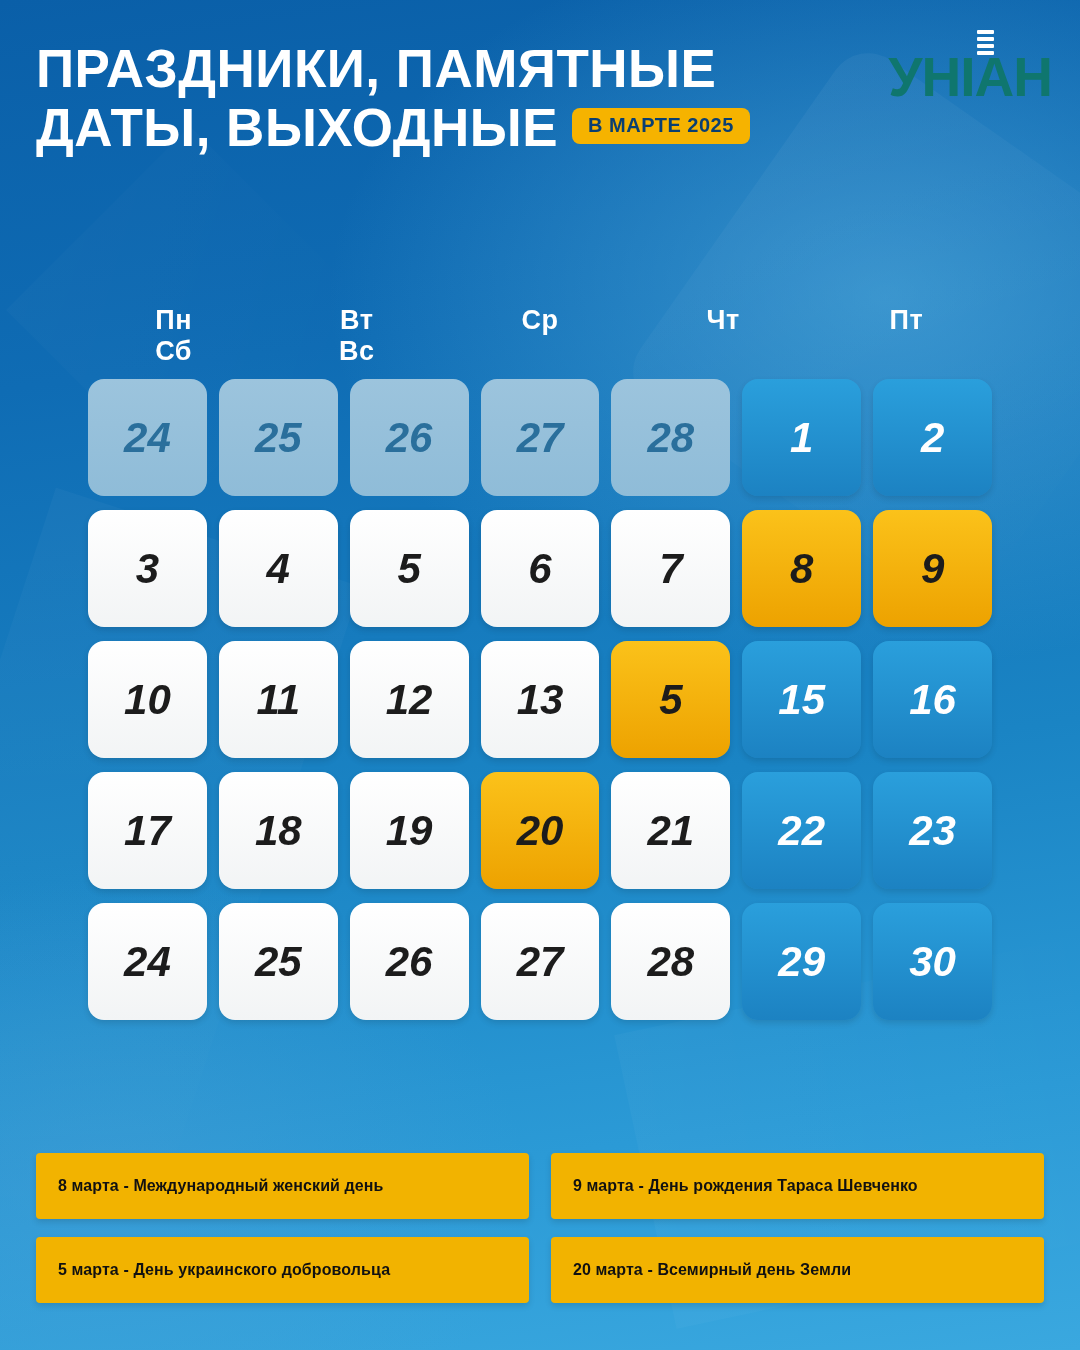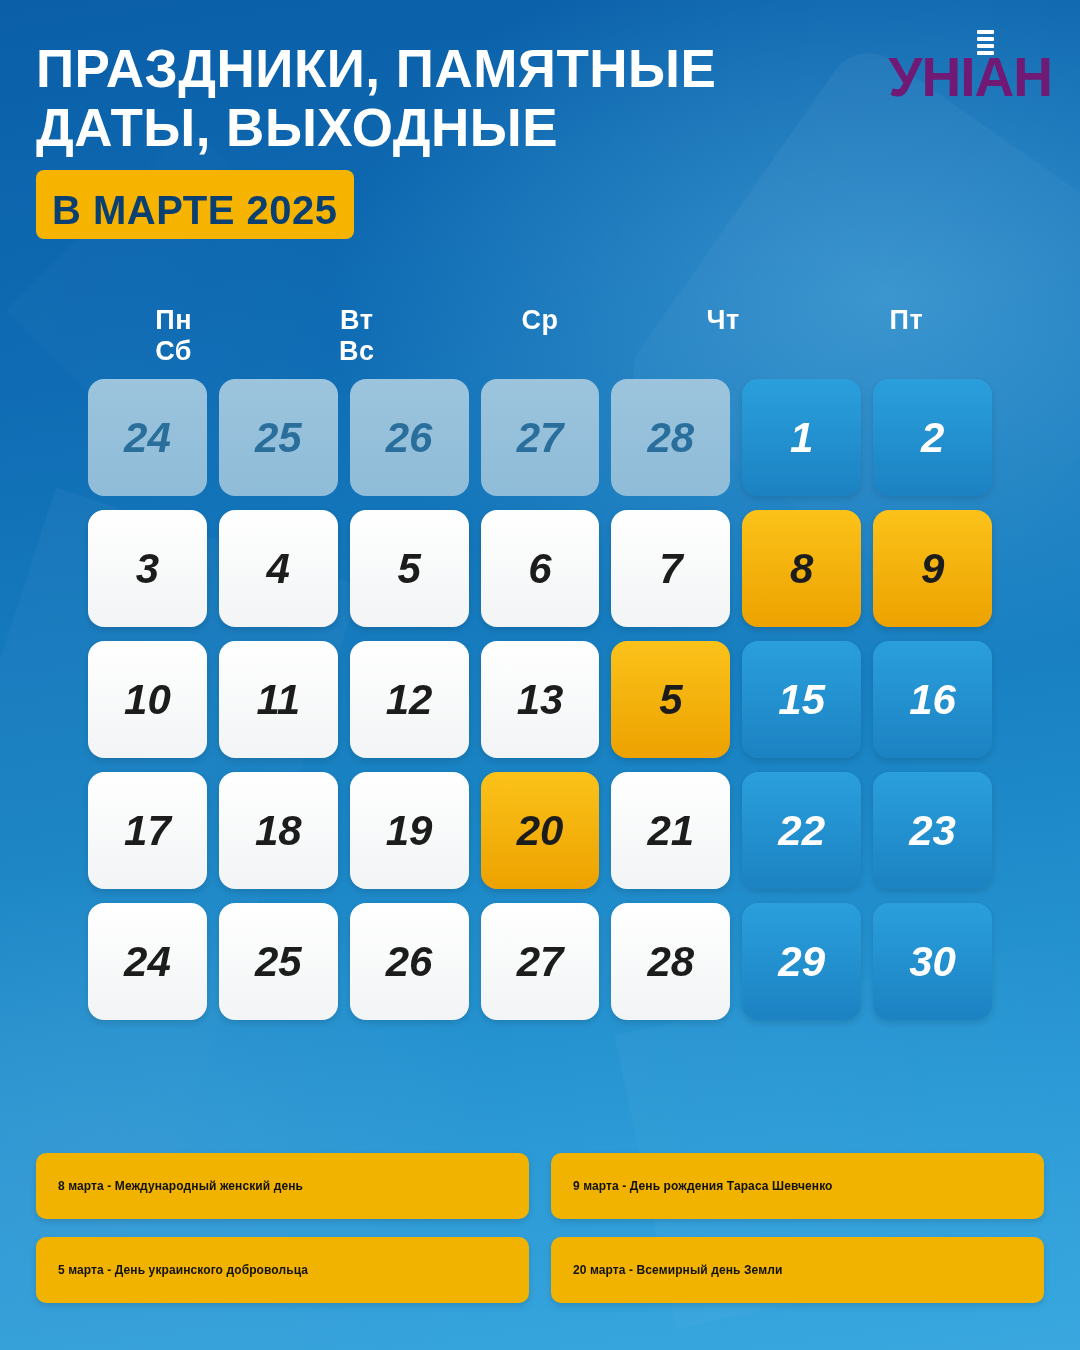--- a/index.html
+++ b/index.html
@@ -48,37 +48,37 @@
     text-transform: uppercase;
     display: flex;
     align-items: center;
     flex-wrap: wrap;
     gap: 14px;
   }
   .title-badge {
     display: inline-block;
     background: #f6b300;
     color: #0a3f72;
-    font-size: 40px;
+    font-size: 20px;
     font-weight: bold;
     border-radius: 8px;
-    padding: 20px 16px 9px 16px;
+    padding: 7px 16px 9px 16px;
     letter-spacing: 0.5px;
     line-height: 1;
     position: relative;
     top: -2px;
   }
   .logo {
     position: relative;
     width: 160px;
     height: 90px;
     flex: 0 0 auto;
   }
   .logo-text {
-    color: #701a75;
+    color: #0f766e;
     font-size: 55px;
     font-weight: bold;
     letter-spacing: -1px;
     line-height: 1;
     position: absolute;
     right: 0;
     top: 22px;
   }
   .logo-mark {
     position: absolute;
@@ -156,27 +156,27 @@
     position: absolute;
     left: 36px;
     top: 1153px;
     width: 1008px;
     display: grid;
     grid-template-columns: 1fr 1fr;
     gap: 18px 22px;
   }
   .note {
     background: #f2b300;
-    border-radius: 10px;
+    border-radius: 4px;
     min-height: 66px;
     display: flex;
     align-items: center;
     padding: 10px 22px;
     color: #111111;
-    font-size: 12px;
+    font-size: 16px;
     font-weight: bold;
     letter-spacing: 0.1px;
     box-shadow: 0 3px 6px rgba(0,0,0,0.13);
   }
 </style>
 </head>
 <body>
 
 <div class="bg-shape s1"></div>
 <div class="bg-shape s2"></div>

